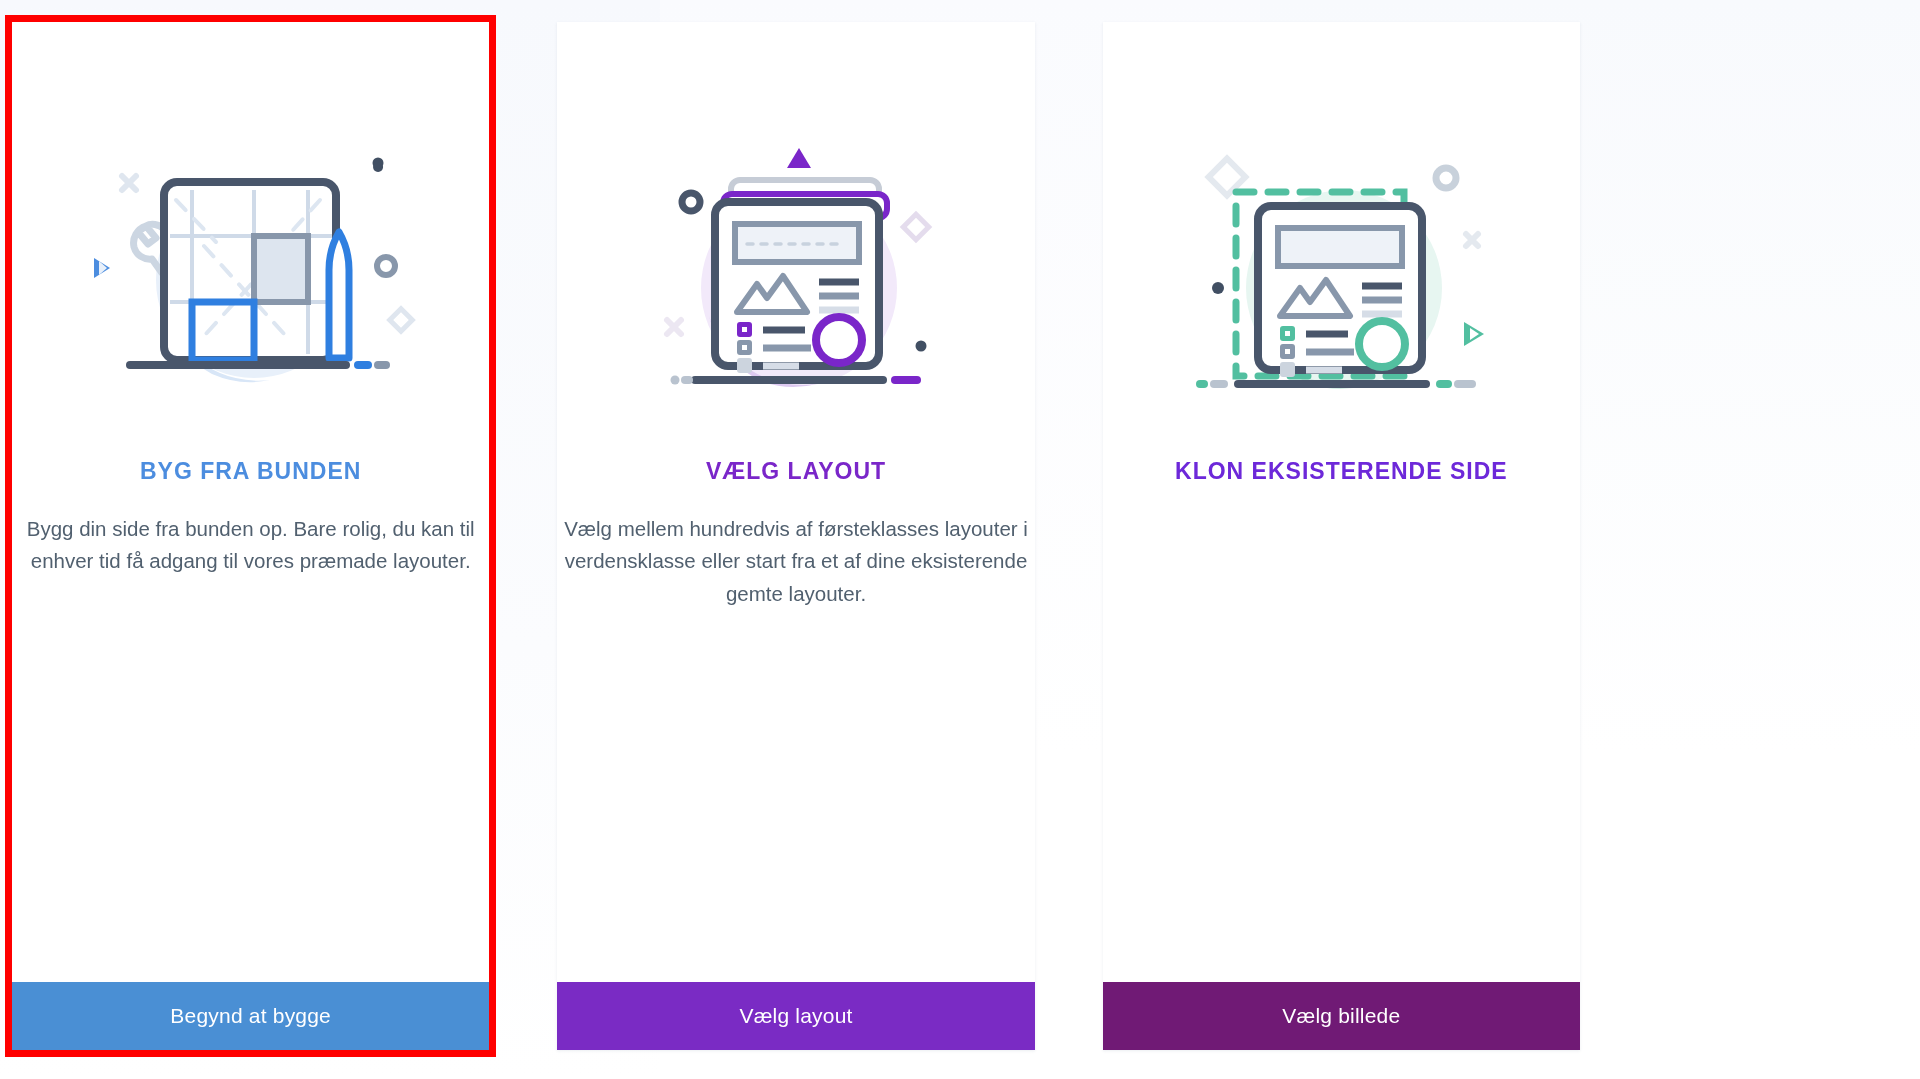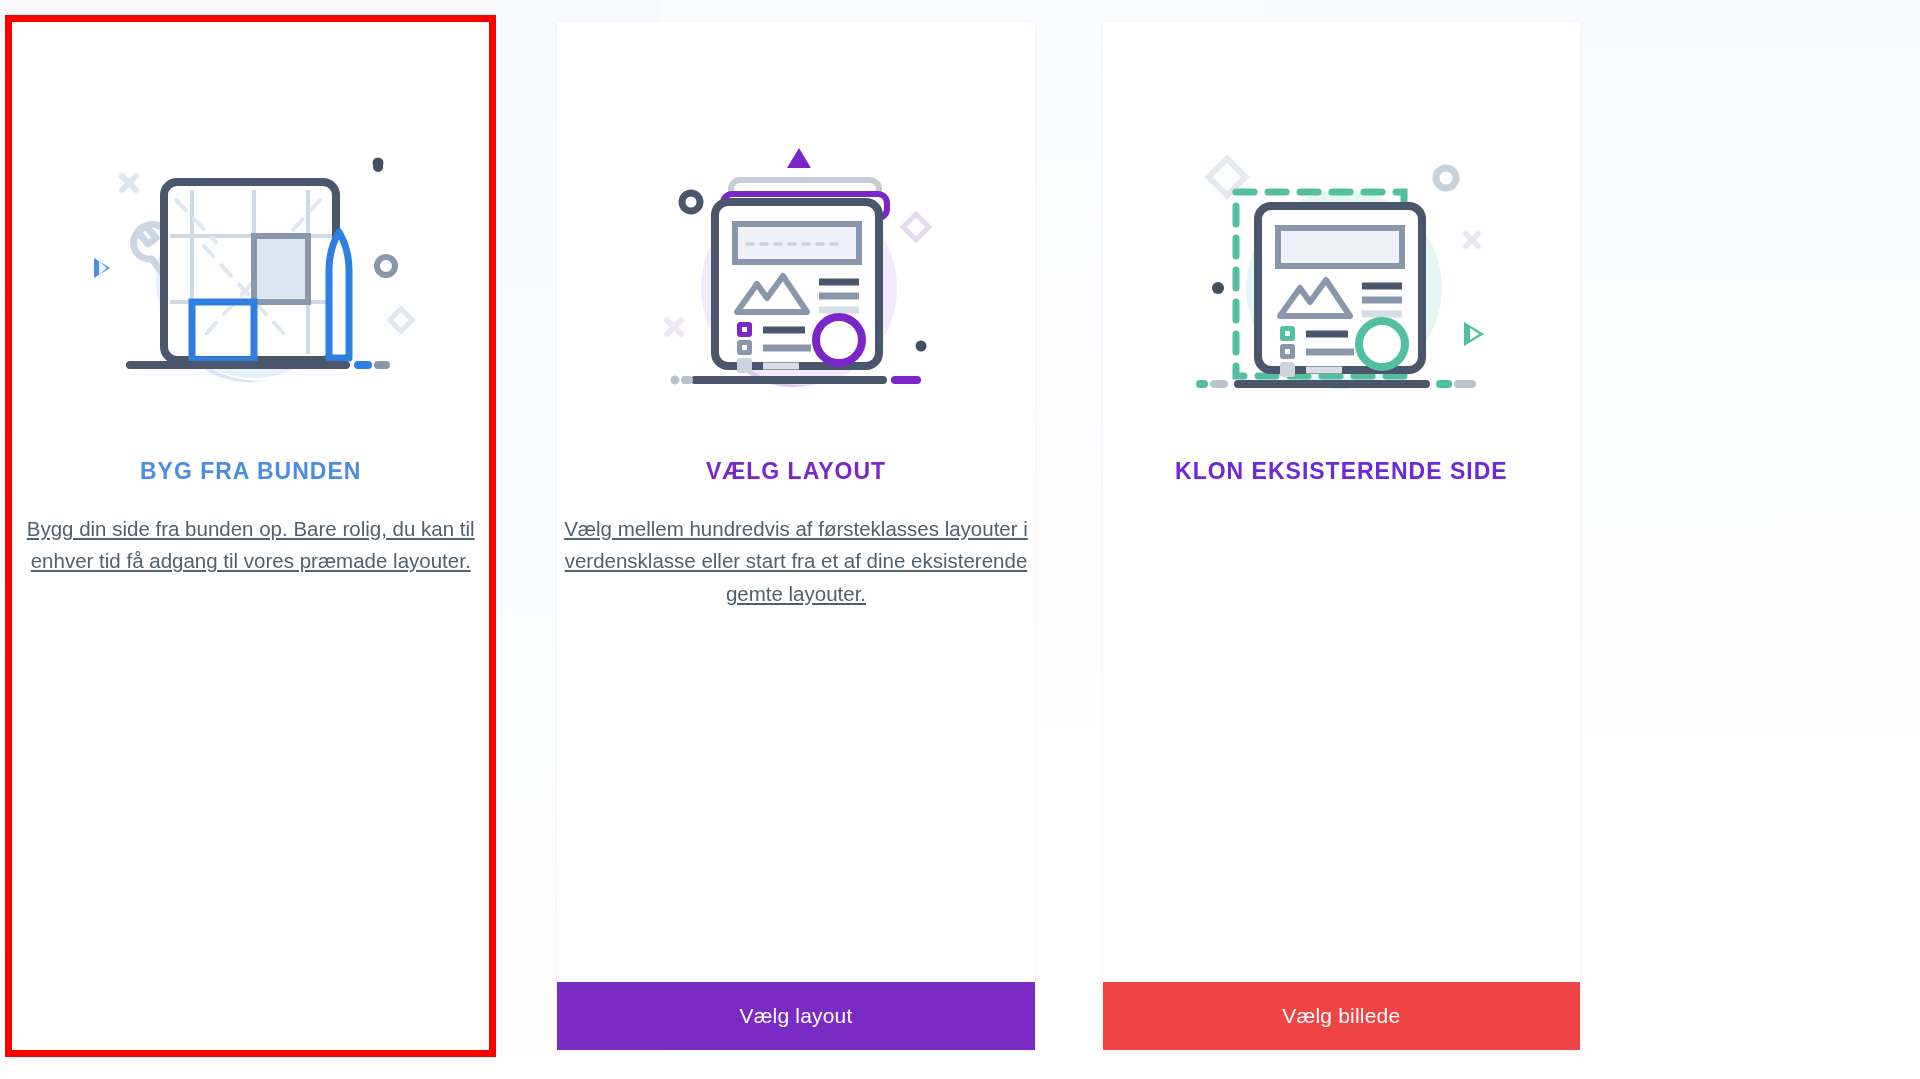--- a/index.html
+++ b/index.html
@@ -49,21 +49,21 @@
                     background: linear-gradient(180deg,#f8fafd 0%, #ffffff 70%); }
 
   
   #cards {
     position: absolute;
     top: 22px;
     left: 0px;
     width: 1580px;
     height: 1040px;
     display: flex;
-    justify-content: space-between;
+    justify-content: flex-end;
     gap: 68px;
     padding-left: 12px;
     z-index: 2;
   }
 
   .card {
     width: 586px;
     height: 1028px;
     background: #ffffff;
     display: flex;
@@ -98,38 +98,37 @@
   .t-purple { color: #7a26c9; }
   .t-green  { color: #6d28d9; }
 
   .card-desc {
     margin-top: 28px;
     width: 470px;
     font-size: 20.5px;
     line-height: 1.58;
     text-align: center;
     color: #51606f;
-    text-decoration: underline;
   }
 
   .card-btn {
     flex: 0 0 auto;
     height: 68px;
     display: flex;
     align-items: center;
     justify-content: center;
     color: #ffffff;
     font-size: 21px;
     letter-spacing: 0.2px;
     cursor: pointer;
     user-select: none;
   }
   .b-blue   { background: #4a8fd4; }
   .b-purple { background: #7a2bc4; }
-  .b-green  { background: #ef4444; }
+  .b-green  { background: #701a75; }
 </style>
 </head>
 <body>
 
 <div id="bg-notice">
   <span>You're using Popups for Divi for a while now, thanks! If you require any assistance, please reach out via </span>
     <span class="lnk">support</span>
     <span>, and we'll get back to you asap.</span>
 </div>
 
@@ -181,20 +180,21 @@
         <path d="M253 92c-7 12-10 24-10 38v88h20v-88c0-14-3-26-10-38z" fill="#ffffff" stroke="#2f7fe0" stroke-width="7" stroke-linejoin="round"></path>
 
         <line x1="44" y1="225" x2="260" y2="225" stroke="#49566b" stroke-width="8" stroke-linecap="round"></line>
         <line x1="272" y1="225" x2="282" y2="225" stroke="#2f7fe0" stroke-width="8" stroke-linecap="round"></line>
         <line x1="292" y1="225" x2="300" y2="225" stroke="#8897ab" stroke-width="8" stroke-linecap="round"></line>
       </svg>
 
       <div class="card-title t-blue">BYG FRA BUNDEN</div>
       <div class="card-desc">Bygg din side fra bunden op. Bare rolig, du kan til enhver tid få adgang til vores præmade layouter.</div>
     </div>
+    <div class="card-btn b-blue">Begynd at bygge</div>
   </div>
 
   <div class="card">
     <div class="card-body">
 
       <svg class="illus" viewBox="0 0 330 290">
 
         <circle cx="168" cy="148" r="98" fill="#f2e9fa"></circle>
         <path d="M78 176a96 96 0 0 0 54 66 96 96 0 0 0 54 2A98 98 0 0 1 78 176z" fill="#ddc9f0"></path>
 

